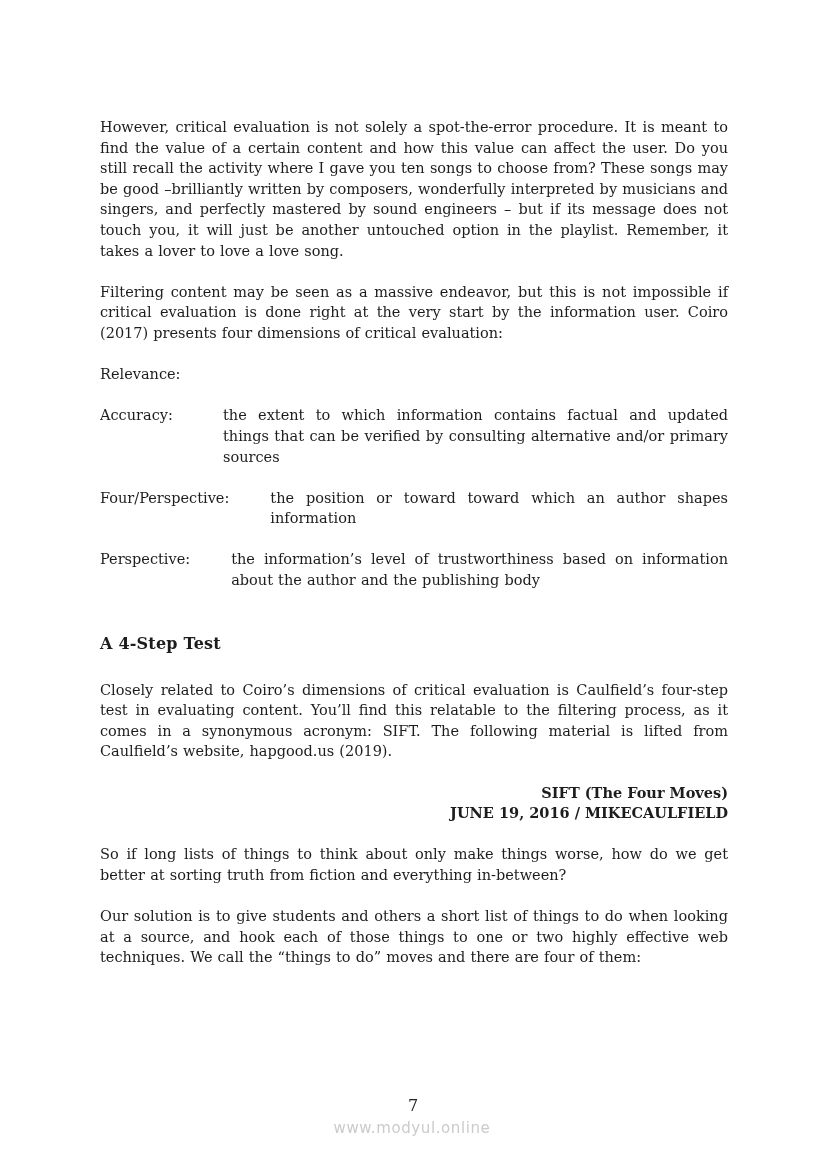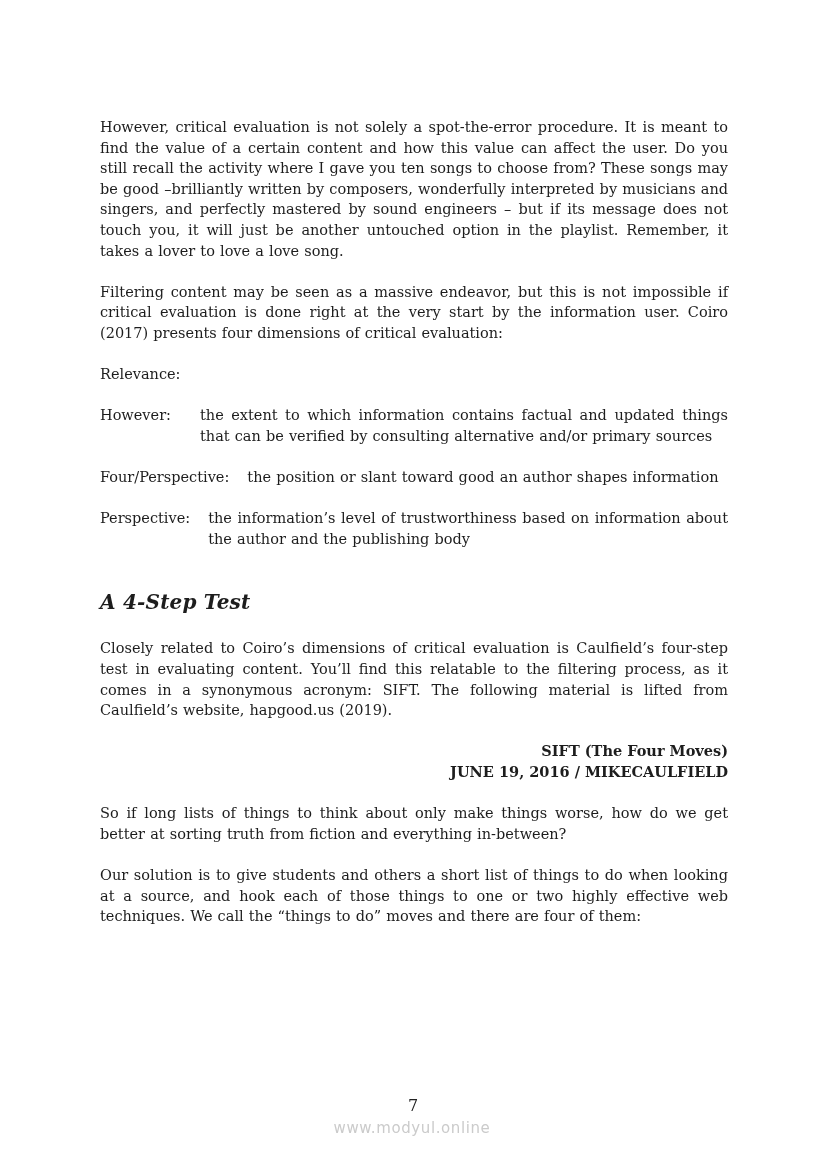--- a/index.html
+++ b/index.html
@@ -24,44 +24,44 @@
   .para {
     margin: 0 0 20.6px 0;
     font-size: 14.5px;
     line-height: 20.6px;
     text-align: justify;
     word-spacing: 0.5px;
   }
   .def-row {
     display: flex;
     margin: 0 0 20.6px 0;
+    gap: 23px;
   }
   .def-term {
     flex: 0 0 auto;
     box-sizing: border-box;
     min-width: 100px;
     padding-right: 18px;
     font-size: 14.5px;
     line-height: 20.6px;
     white-space: nowrap;
   }
   .def-text {
     flex: 1 1 auto;
     font-size: 14.5px;
     line-height: 20.6px;
     text-align: justify;
     word-spacing: 0.5px;
   }
   .section-heading {
     margin: 41px 0 24px 0;
-    font-size: 20px;
+    font-size: 16px;
     line-height: 24px;
     font-weight: bold;
     letter-spacing: 0.2px;
-    font-style: italic;
   }
   .sift-head {
     margin: 0 0 20.6px 0;
     font-weight: bold;
     text-align: right;
   }
   .sift-head div {
     font-size: 14.5px;
     line-height: 20.6px;
   }
@@ -95,27 +95,27 @@
 
   <p class="para">However, critical evaluation is not solely a spot-the-error procedure. It is meant to find the value of a certain content and how this value can affect the user. Do you still recall the activity where I gave you ten songs to choose from? These songs may be good –brilliantly written by composers, wonderfully interpreted by musicians and singers, and perfectly mastered by sound engineers – but if its message does not touch you, it will just be another untouched option in the playlist. Remember, it takes a lover to love a love song.</p>
 
   <p class="para">Filtering content may be seen as a massive endeavor, but this is not impossible if critical evaluation is done right at the very start by the information user. Coiro (2017) presents four dimensions of critical evaluation:</p>
 
   <div class="def-row">
     <div class="def-term">Relevance:</div>
   </div>
 
   <div class="def-row">
-    <div class="def-term">However:</div>
+    <div class="def-term">Accuracy:</div>
     <div class="def-text">the extent to which information contains factual and updated things that can be verified by consulting alternative and/or primary sources</div>
   </div>
 
   <div class="def-row">
     <div class="def-term">Four/Perspective:</div>
-    <div class="def-text">the position or slant toward good an author shapes information</div>
+    <div class="def-text">the position or toward toward which an author shapes information</div>
   </div>
 
   <div class="def-row">
     <div class="def-term">Perspective:</div>
     <div class="def-text">the information’s level of trustworthiness based on information about the author and the publishing body</div>
   </div>
 
   <h1 class="section-heading">A 4-Step Test</h1>
 
   <p class="para">Closely related to Coiro’s dimensions of critical evaluation is Caulfield’s four-step test in evaluating content. You’ll find this relatable to the filtering process, as it comes in a synonymous acronym: SIFT. The following material is lifted from Caulfield’s website, hapgood.us (2019).</p>

